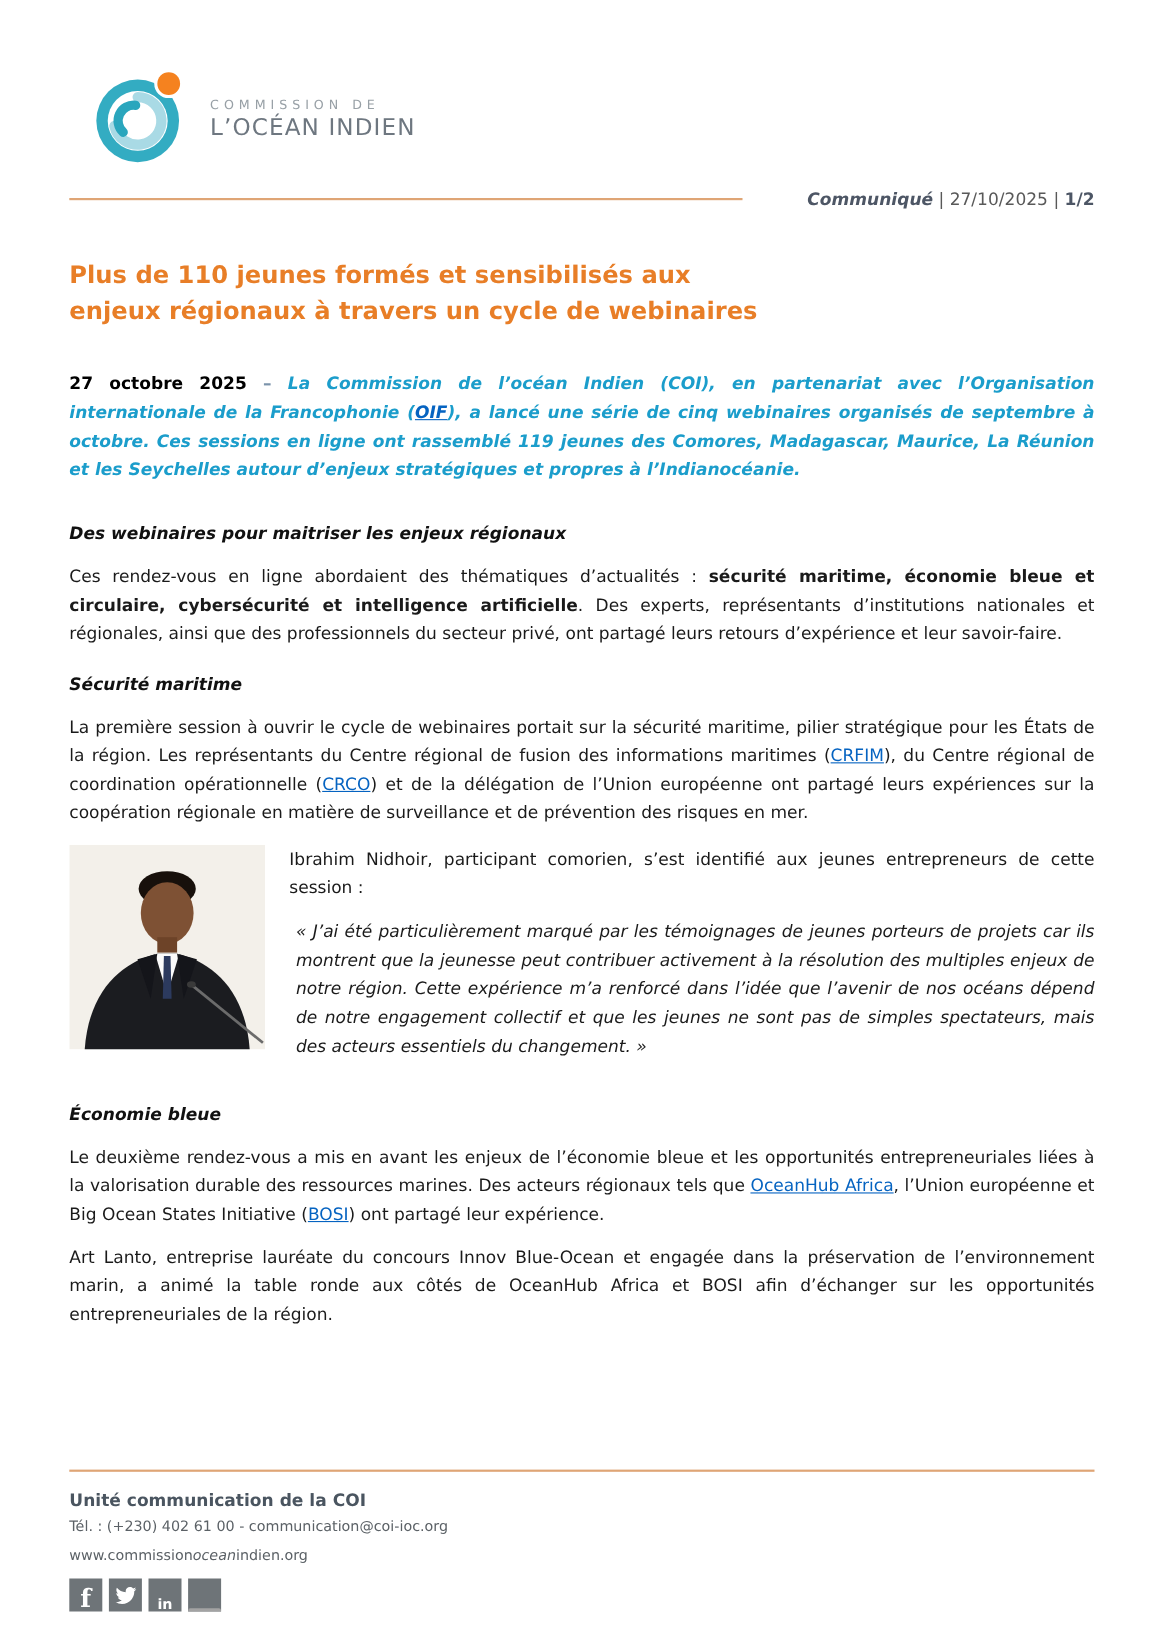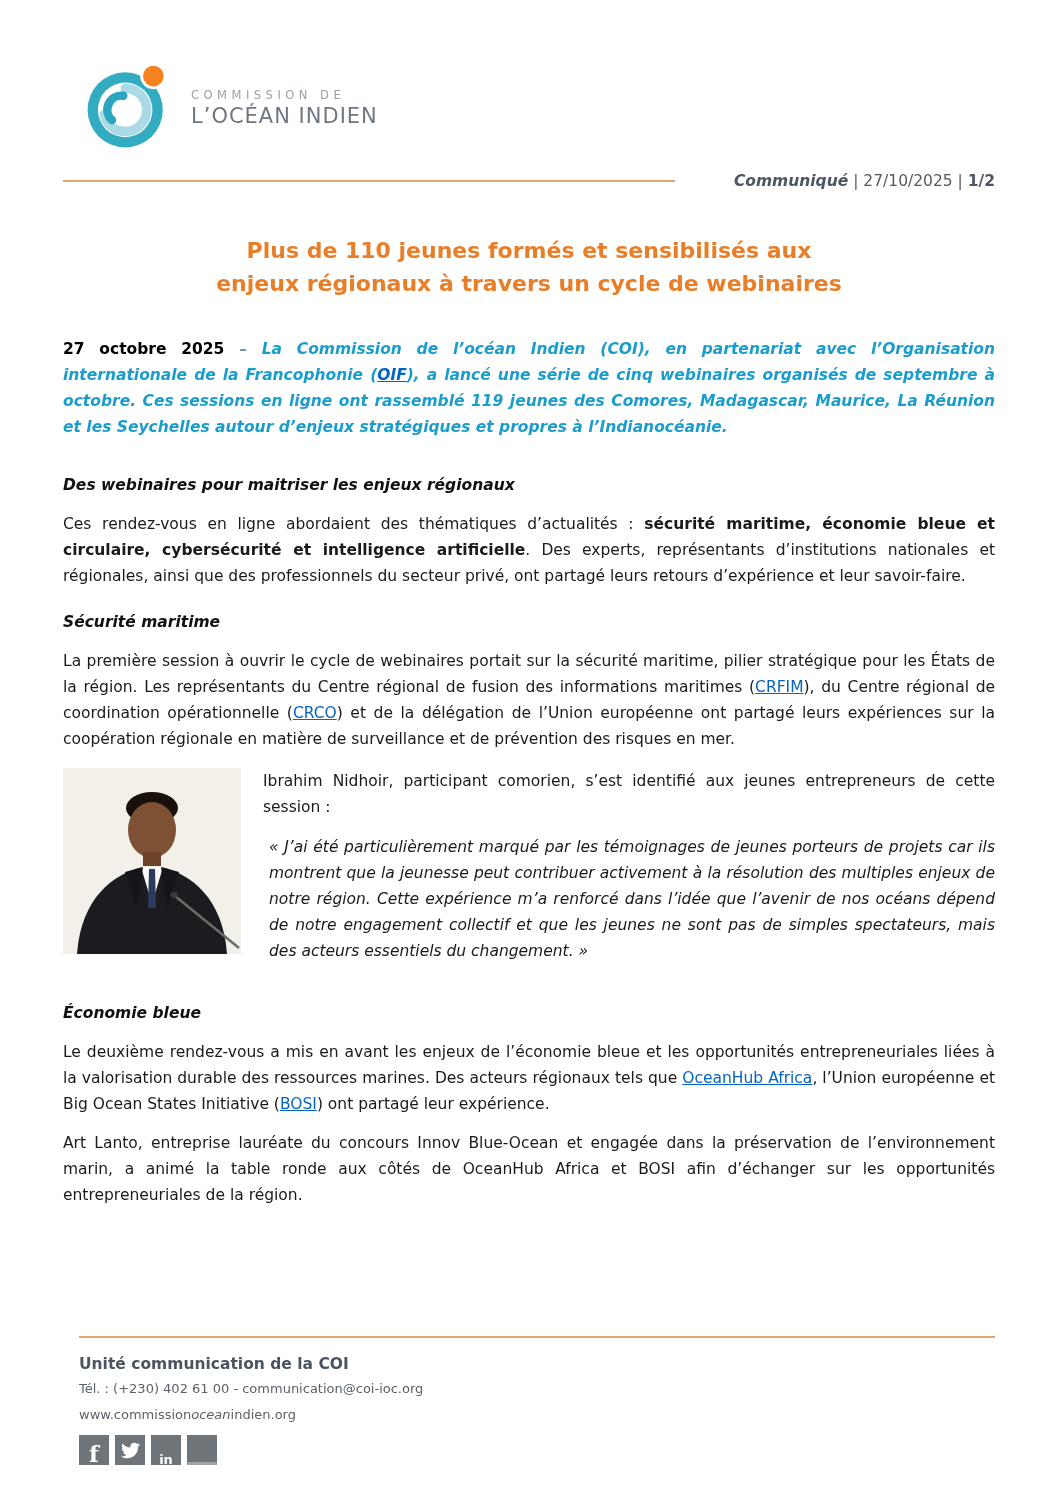--- a/index.html
+++ b/index.html
@@ -19,41 +19,41 @@
   .logo-row{display:flex; align-items:center; margin:62px 0 0 18px; height:92px;}
   .logo-mark{width:94px;height:94px;flex:0 0 auto;}
   .logo-text{margin-left:16px;}
   .lt1{font-size:11.5px;letter-spacing:4.5px;color:#98A0A6;line-height:16px;}
   .lt2{font-size:21px;letter-spacing:1px;color:#6E7780;line-height:26px;}
   .meta-row{display:flex;align-items:center;margin-top:14px;}
   .rule{height:2px;background:var(--rule);}
   .meta-rule{flex:1;margin-right:14px;max-width:612px;}
   .meta{white-space:nowrap;font-size:15.5px;margin-left:auto;}
   
-  h1{margin-top:40px;text-align:center;color:var(--orange);font-size:22px;line-height:33px;font-weight:bold;}
+  h1{margin-top:40px;color:var(--orange);font-size:22px;line-height:33px;font-weight:bold;}
   
   p{ text-align:justify; }
   .intro{margin-top:36px;font-weight:bold;}
   h2{font-size:15.5px;font-style:italic;font-weight:bold;color:#111;}
   .h-webi{margin-top:32px;}
   .para{margin-top:13px;}
   .h-sec{margin-top:20px;}
   .h-eco{margin-top:36px;}
   
   .media-row{display:flex;margin-top:16px;}
   .photo{flex:0 0 auto;width:178px;height:186px;}
   .media-text{margin-left:22px;flex:1;}
   .quote{margin-top:14px;margin-left:6px;font-style:italic;}
   
   .b{font-weight:bold;} .i{font-style:italic;}
   .lnk{color:var(--link);text-decoration:underline;cursor:pointer;}
   .blue{color:var(--blue);} .black{color:#000000;} .dash{color:#7B93AB;}
   .slate{color:var(--slate);} .gray{color:var(--gray);}
   
-  .footer{position:absolute;left:79px;right:63px;top:1336px;}
+  .footer{position:absolute;left:63px;right:63px;top:1336px;}
   .footer-rule{height:2px;}
   .f-unit{margin-top:14px;font-weight:bold;color:#4A5560;font-size:15.5px;line-height:24px;}
   .f-line{color:#5B6166;font-size:13px;line-height:26px;}
   .social{display:flex;margin-top:7px;}
   .sq{width:30px;height:30px;background:var(--icon);margin-right:6px;color:#fff;
       display:flex;align-items:center;justify-content:center;overflow:hidden;text-decoration:none;}
   .fb-glyph{font-weight:bold;font-size:23px;line-height:30px;margin-top:7px;font-family:"DejaVu Serif","Liberation Serif",serif;}
   .in-glyph{font-weight:bold;font-size:13px;margin-top:20px;}
   .yt{flex-direction:column;line-height:1;gap:32px;}
   .yt-line1{font-size:7px;font-weight:bold;}

